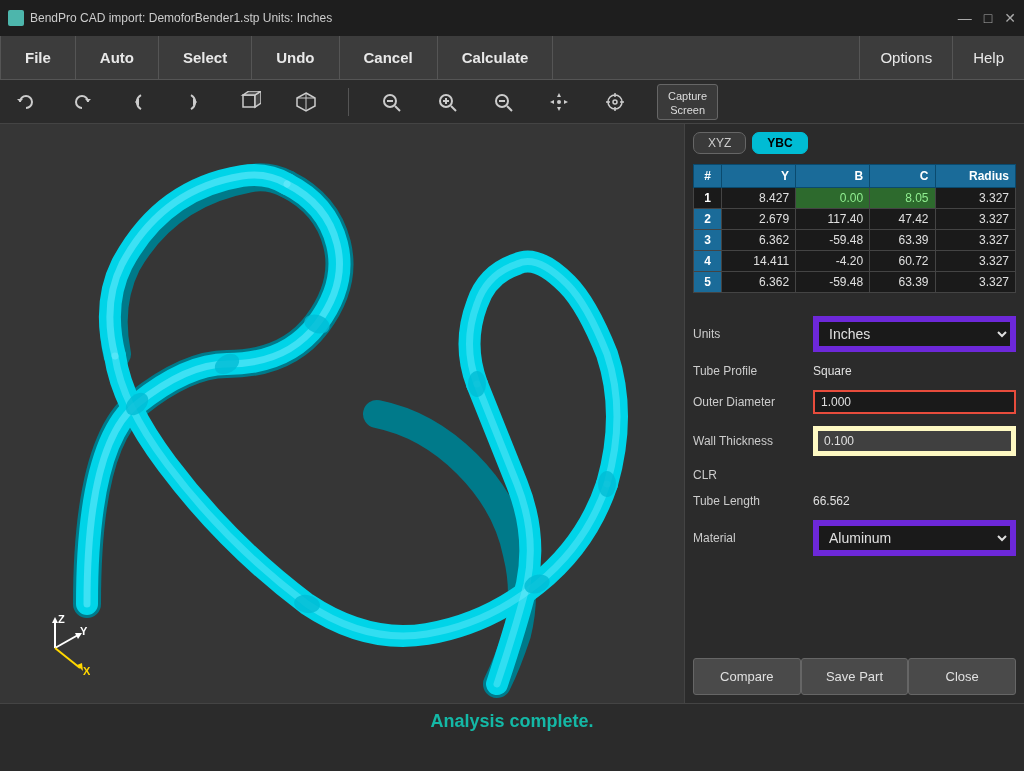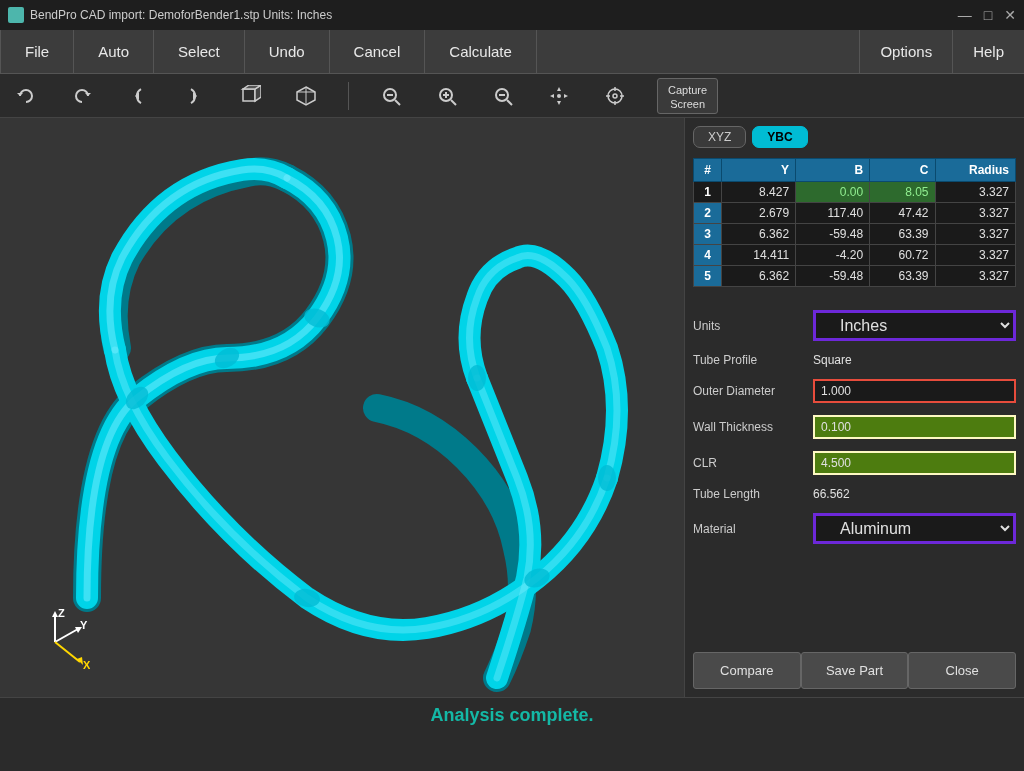--- a/index.html
+++ b/index.html
@@ -8,21 +8,21 @@
       height: 771px;
       background: #2b2b2b;
       font-family: 'Segoe UI', Arial, sans-serif;
       font-size: 13px;
       color: #e0e0e0;
       overflow: hidden;
     }
 
     
     #title-bar {
-      height: 30px;
+      height: 36px;
       background: #1e1e1e;
       display: flex;
       align-items: center;
       padding: 0 8px;
       color: #cccccc;
       font-size: 12px;
       user-select: none;
     }
     #title-bar .app-icon {
       width: 16px;
@@ -52,21 +52,21 @@
       display: flex;
       align-items: center;
       border-bottom: 1px solid #555;
     }
     .menu-item {
       padding: 0 24px;
       height: 100%;
       display: flex;
       align-items: center;
       font-size: 15px;
-      font-weight: 400;
+      font-weight: 700;
       color: #e8e8e8;
       cursor: pointer;
       border-right: 1px solid #555;
     }
     .menu-item:first-child {
       border-left: 1px solid #555;
     }
     .menu-spacer {
       flex: 1;
     }
@@ -231,38 +231,38 @@
       color: #ccc;
       font-size: 12px;
       flex-shrink: 0;
     }
     .field-value {
       color: #e0e0e0;
       font-size: 12px;
     }
     .field-input {
       flex: 1;
-      background: #4d7c0f;
-      border: 2px solid #fef9c3;
+      background: #404040;
+      border: 5px solid #fef9c3;
       color: #e0e0e0;
       padding: 3px 6px;
       font-size: 12px;
       outline: none;
     }
     .field-input.highlighted {
       border: 2px solid #e74c3c;
       background: #1a1a1a;
     }
     .field-select {
       flex: 1;
       background: #1a1a1a;
-      border: 3px solid #6d28d9;
+      border: 6px solid #6d28d9;
       color: #e0e0e0;
-      padding: 3px 20px;
-      font-size: 16px;
+      padding: 3px 6px;
+      font-size: 14px;
       outline: none;
       cursor: pointer;
     }
 
     
     #bottom-buttons {
       display: flex;
       gap: 0;
     }
     .action-btn {
@@ -541,21 +541,20 @@
       <input class="field-input highlighted" type="text" value="1.000" style="">
     </div>
 
     <div class="field-row">
       <span class="field-label">Wall Thickness</span>
       <input class="field-input" type="text" value="0.100" style="">
     </div>
 
     <div class="field-row">
       <span class="field-label">CLR</span>
-      <input class="field-input" type="text" value="4.500" style="">
     </div>
 
     <div class="field-row">
       <span class="field-label">Tube Length</span>
       <span class="field-value">66.562</span>
     </div>
 
     <div class="field-row">
       <span class="field-label">Material</span>
       <select class="field-select">

